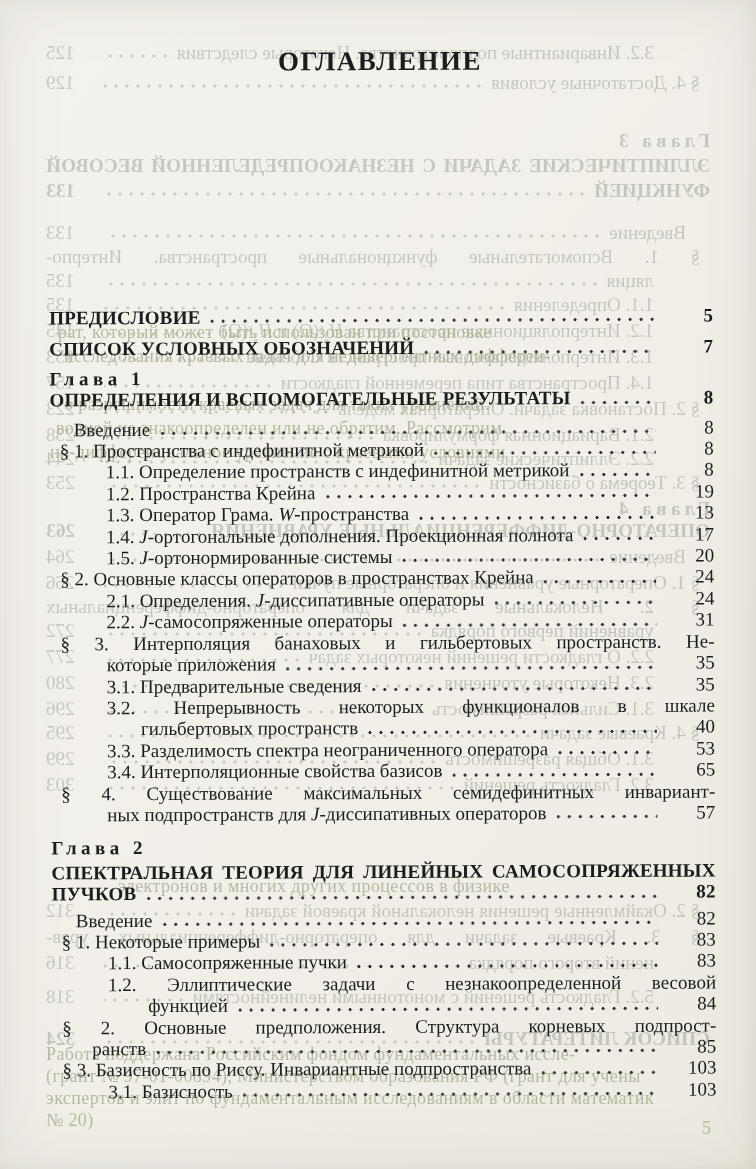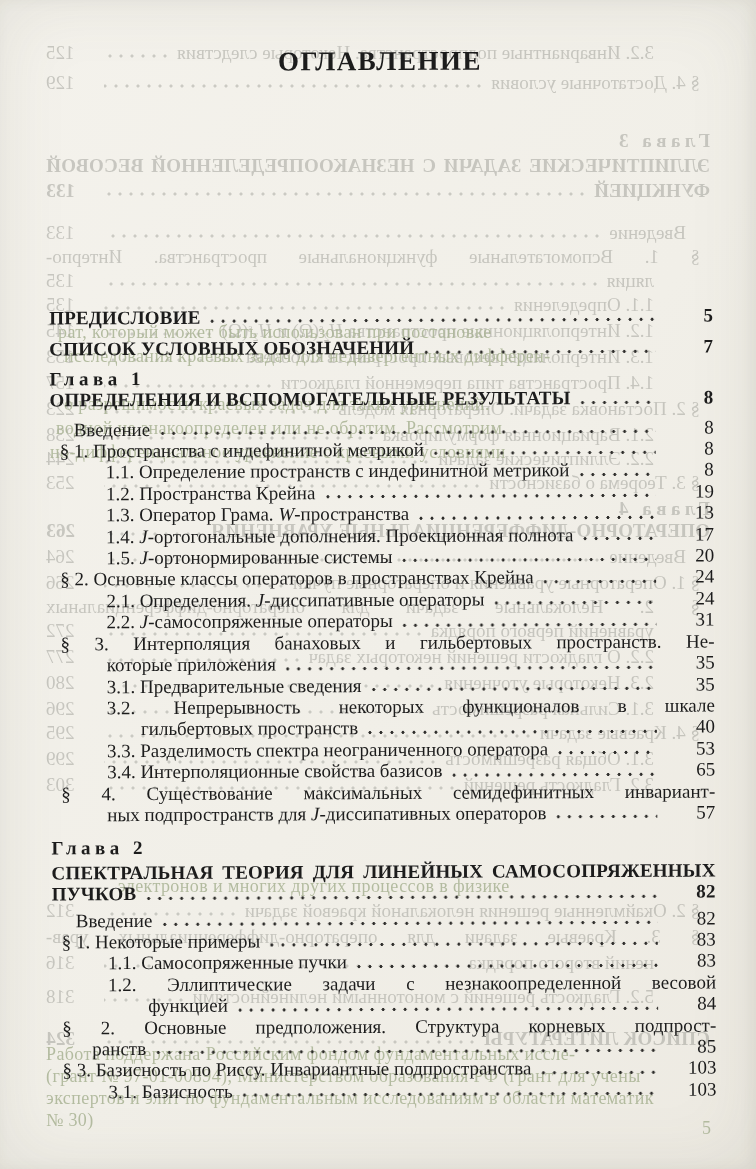--- a/index.html
+++ b/index.html
@@ -236,21 +236,21 @@
   <div class="ghost-layer">
       <span class="ghost-frag" style="top: 322px; left: 58px;">рат, который может быть использован при постановке</span>
       <span class="ghost-frag" style="top: 346px; left: 50px; padding-left: 14px;">исследования краевых задач для недивергентных дифферен-</span>
       <span class="ghost-frag" style="top: 394px; left: 64px;">о разрешимости краевых задач для таких уравнений.</span>
       <span class="ghost-frag" style="top: 418px; left: 56px;">водной не знакоопределен или не обратим. Рассмотрим</span>
       <span class="ghost-frag" style="top: 442px; left: 50px;">но-дифференциальное уравнение с краевыми условиями</span>
       <span class="ghost-frag" style="top: 876px; left: 118px;">электронов и многих других процессов в физике</span>
       <span class="ghost-frag" style="top: 1044px; left: 46px;">Работа поддержана Российским фондом фундаментальных иссле-</span>
       <span class="ghost-frag" style="top: 1066px; left: 46px;">(грант № 97-01-00894), Министерством образования РФ (грант для учены</span>
       <span class="ghost-frag" style="top: 1088px; left: 46px;">экспертов и элит по фундаментальным исследованиям в области математик</span>
-      <span class="ghost-frag" style="top: 1110px; left: 46px;">№ 30)</span>
+      <span class="ghost-frag" style="top: 1110px; left: 46px;">№ 20)</span>
       <span class="ghost-frag" style="top: 1118px; left: 702px;">5</span>
     </div>
 
   <div class="main-col">
     <div class="doc-title">ОГЛАВЛЕНИЕ</div>
     <div class="toc">
         <div class="line b">
           <span class="t">ПРЕДИСЛОВИЕ</span>
           <span class="dots"></span>
           <span class="page">5</span>

